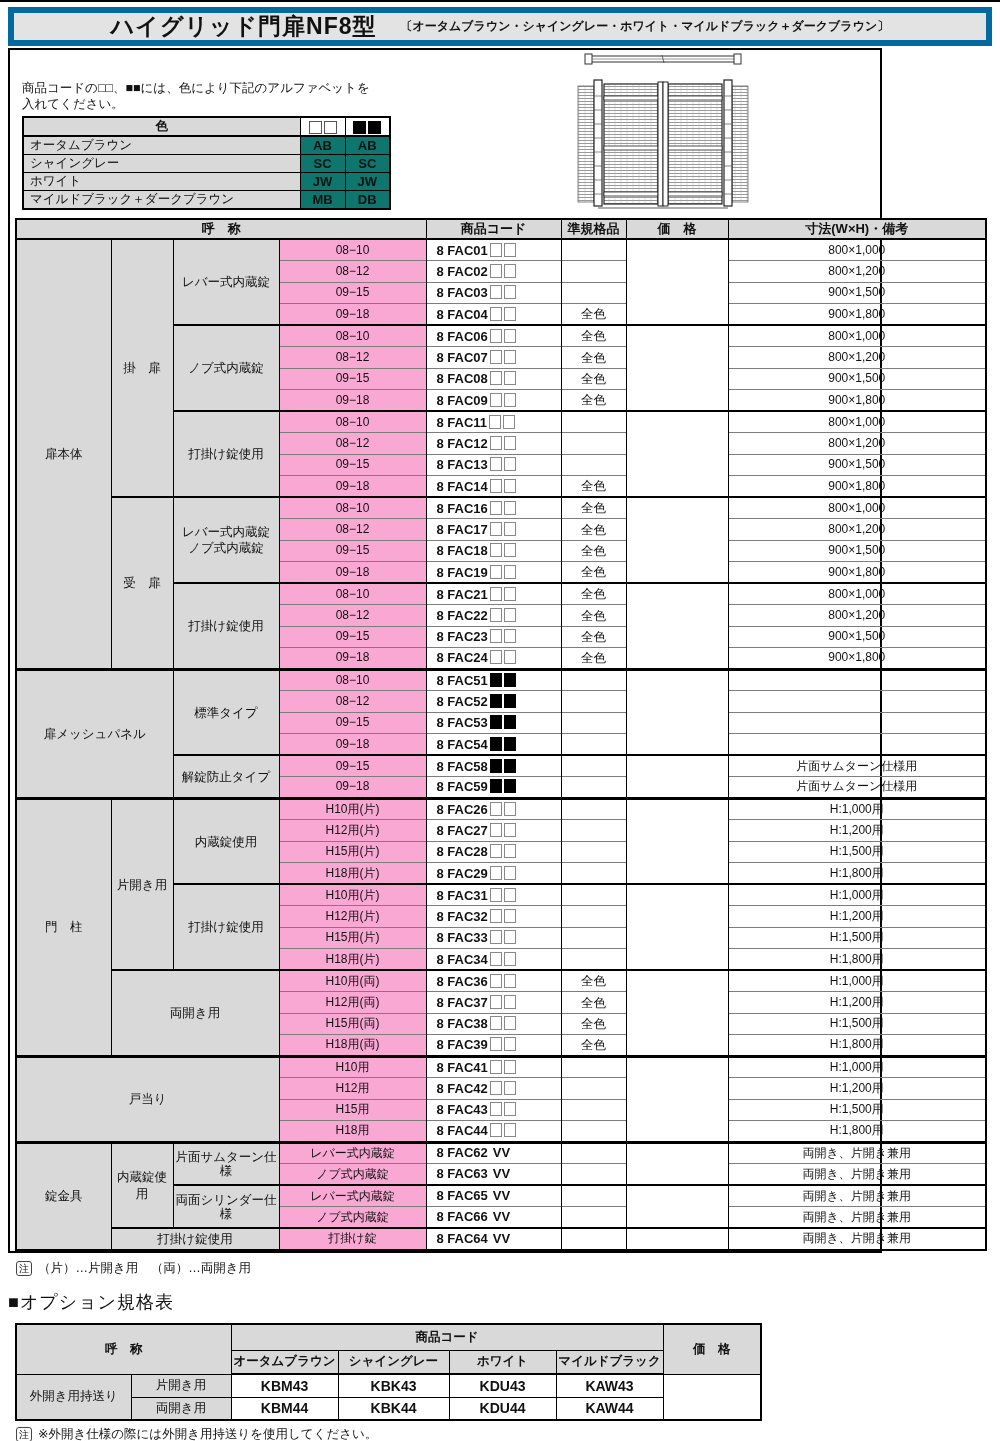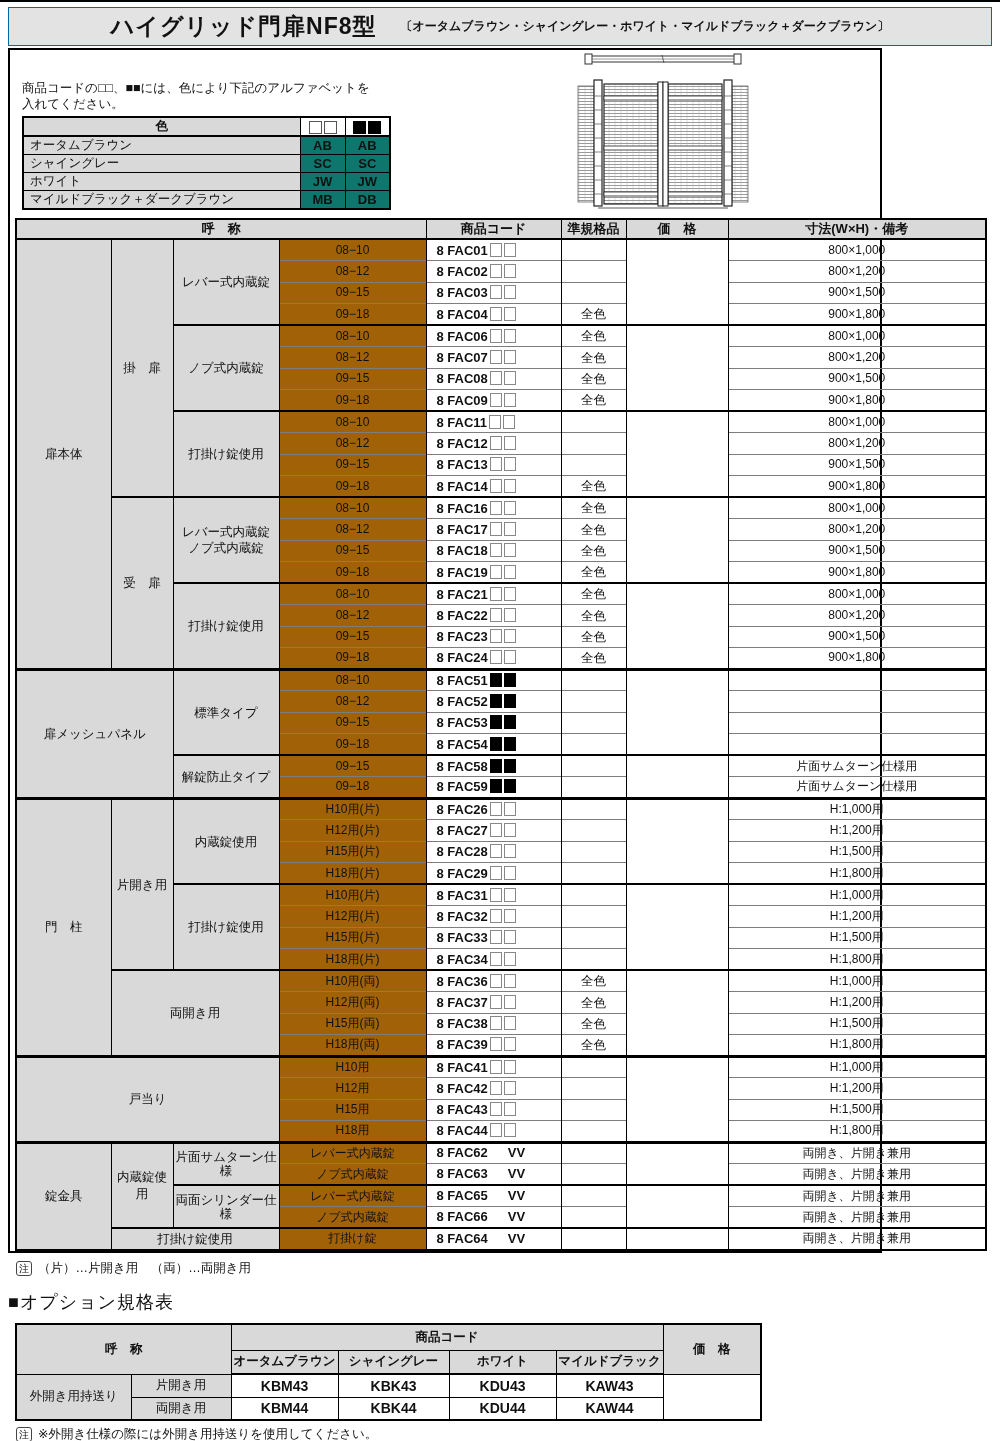--- a/index.html
+++ b/index.html
@@ -3,21 +3,21 @@
 <meta charset="utf-8">
 <style>
   html,body{margin:0;padding:0;}
   body{width:1000px;height:1441px;position:relative;background:#fff;
        font-family:"Liberation Sans","DejaVu Sans",sans-serif;color:#111;}
   *{box-sizing:border-box;}
   .abs{position:absolute;}
   .top-rule{left:0;top:0;width:1000px;height:2px;background:#000;}
   
   .title-bar{left:8px;top:7px;width:984px;height:39px;background:#e3e3e3;
-    border:1px solid #0369a1;display:flex;align-items:center;justify-content:center;gap:24px;}
+    border:6px solid #0369a1;display:flex;align-items:center;justify-content:center;gap:24px;}
   .title-main{font-size:23px;font-weight:bold;letter-spacing:1px;}
   .title-sub{font-size:12px;font-weight:bold;}
   
   .content-box{left:8px;top:48px;width:874px;height:1205px;border:2px solid #000;background:#fff;}
   .code-note{left:12px;top:30px;width:370px;font-size:12.5px;line-height:1.45;}
   
   .ctab{left:12px;top:66px;border-collapse:collapse;table-layout:fixed;}
   .ctab th,.ctab td{border:1px solid #000;padding:0 6px;height:18px;font-size:12.5px;}
   .ctab th{background:#d9d9d9;font-weight:bold;border-bottom:2px solid #000;}
   .ctab .sqcell{background:#fff;text-align:center;padding:0;border-bottom:2px solid #000;}
@@ -27,32 +27,32 @@
   .csq{display:inline-block;width:13px;height:13px;border:1px solid #555;background:#fff;vertical-align:middle;margin:0 1px;}
   .csq.f{background:#000;border-color:#000;}
   
   table.mt{left:5px;top:168px;position:absolute;border-collapse:collapse;table-layout:fixed;
     width:970px;height:1033px;border:2px solid #000;}
   .mt th{background:#d9d9d9;border-left:1px solid #000;border-bottom:2px solid #000;
     font-size:13px;font-weight:bold;height:17px;padding:0;}
   .mt td{border-left:1px solid #000;border-top:1px solid #7d7d7d;padding:0;height:21px;
     text-align:center;vertical-align:middle;font-size:12px;line-height:1.15;overflow:hidden;}
   .mt td.l{background:#d9d9d9;font-size:12.5px;}
-  .mt td.sz{background:#a16207;font-size:12px;}
+  .mt td.sz{background:#f9a8d4;font-size:12px;}
   .mt td.c{text-align:left;padding-left:10px;font-weight:bold;font-size:13px;white-space:nowrap;}
   .mt td.m{font-size:12.5px;}
   .mt td.d{font-size:12px;}
   .mt td.p{border-top-color:transparent;}
   .mt tr.sb > td{border-top:2px solid #000;}
   .mt tr.gb > td{border-top:3px solid #000;}
   .bl{display:block;line-height:1.3;}
   .sq{display:inline-block;width:12px;height:14px;border:1px solid #888;background:#fff;
       vertical-align:-2px;margin-left:2px;}
   .sq.f{background:#000;border-color:#000;}
-  .vv{margin-left:20px;}
+  .vv{margin-left:5px;}
   
   .note-line{font-size:12.5px;display:flex;align-items:center;gap:6px;}
   .note-badge{display:inline-block;border:1px solid #444;border-radius:3px;font-size:10px;
     line-height:13px;padding:0 2px;}
   
   .opt-title{left:8px;top:1290px;font-size:18px;font-weight:normal;letter-spacing:1px;}
   table.ot{left:15px;top:1323px;position:absolute;border-collapse:collapse;table-layout:fixed;
     width:745px;border:2px solid #000;}
   .ot th{background:#d9d9d9;border:1px solid #000;font-size:12.5px;font-weight:bold;padding:0;}
   .ot tr.r2 th{border-bottom:2px solid #000;}

